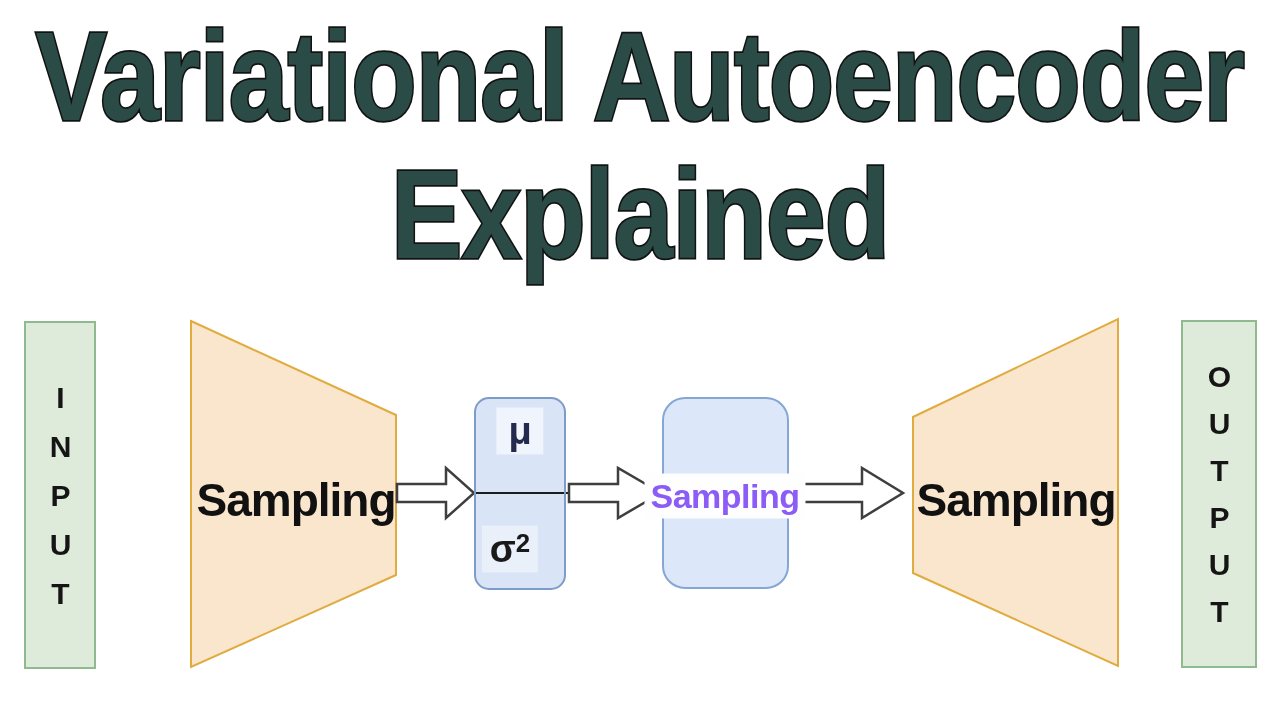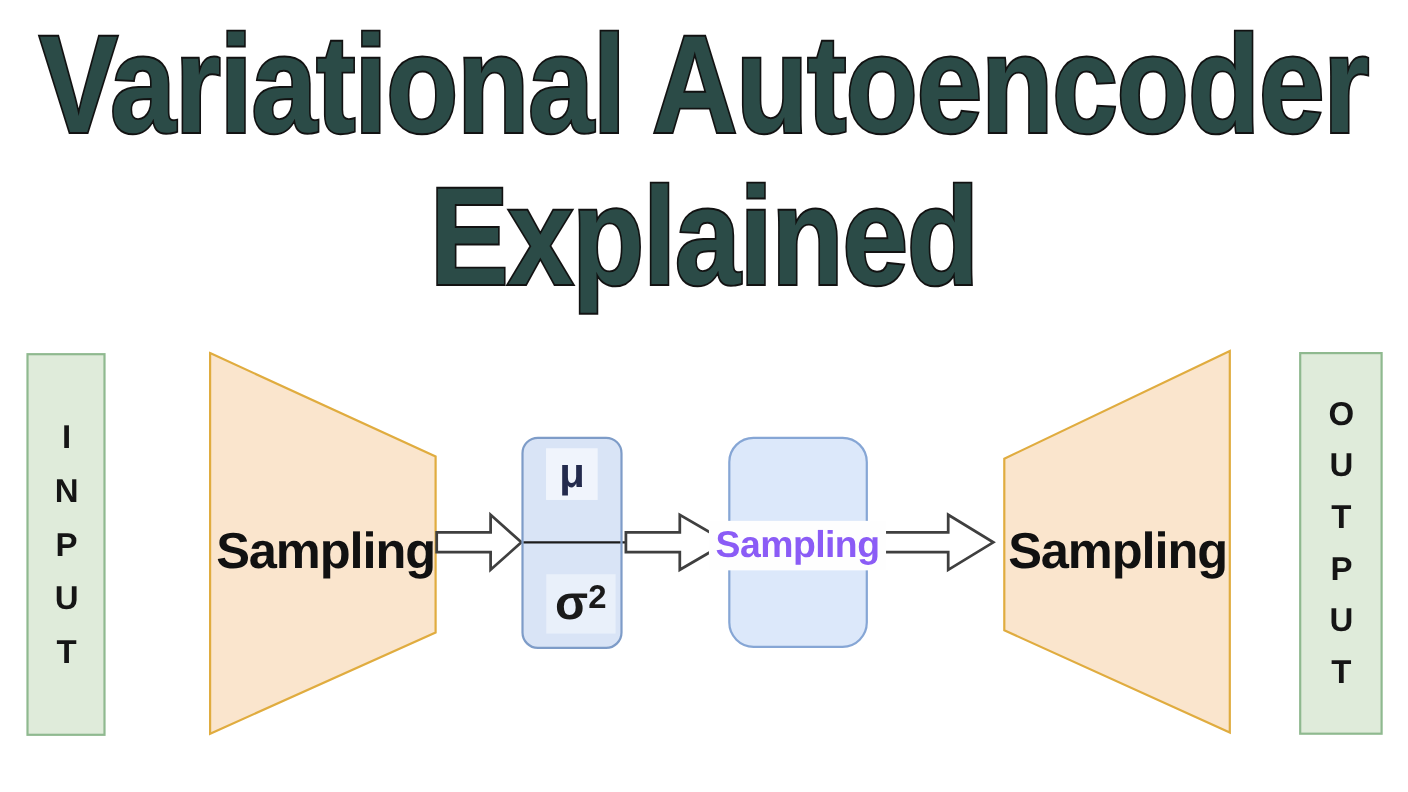--- a/index.html
+++ b/index.html
@@ -58,22 +58,22 @@
   .lbl-decoder { left: 1016px; top: 500px; }
 
   .lbl-mu {
     left: 520px; top: 431px;
     font-size: 38px;
     color: #232A4D;
     background: rgba(243, 247, 253, 0.85);
     padding: 2px 12px;
   }
   .lbl-sigma {
-    left: 528px; top: 549px;
-    font-size: 44px;
+    left: 510px; top: 549px;
+    font-size: 38px;
     color: #1A1A1A;
     background: rgba(240, 245, 252, 0.7);
     padding: 2px 8px;
   }
   .lbl-sigma sup {
     font-size: 68%;
     vertical-align: 10px;
     line-height: 0;
   }
   .lbl-sampling {

